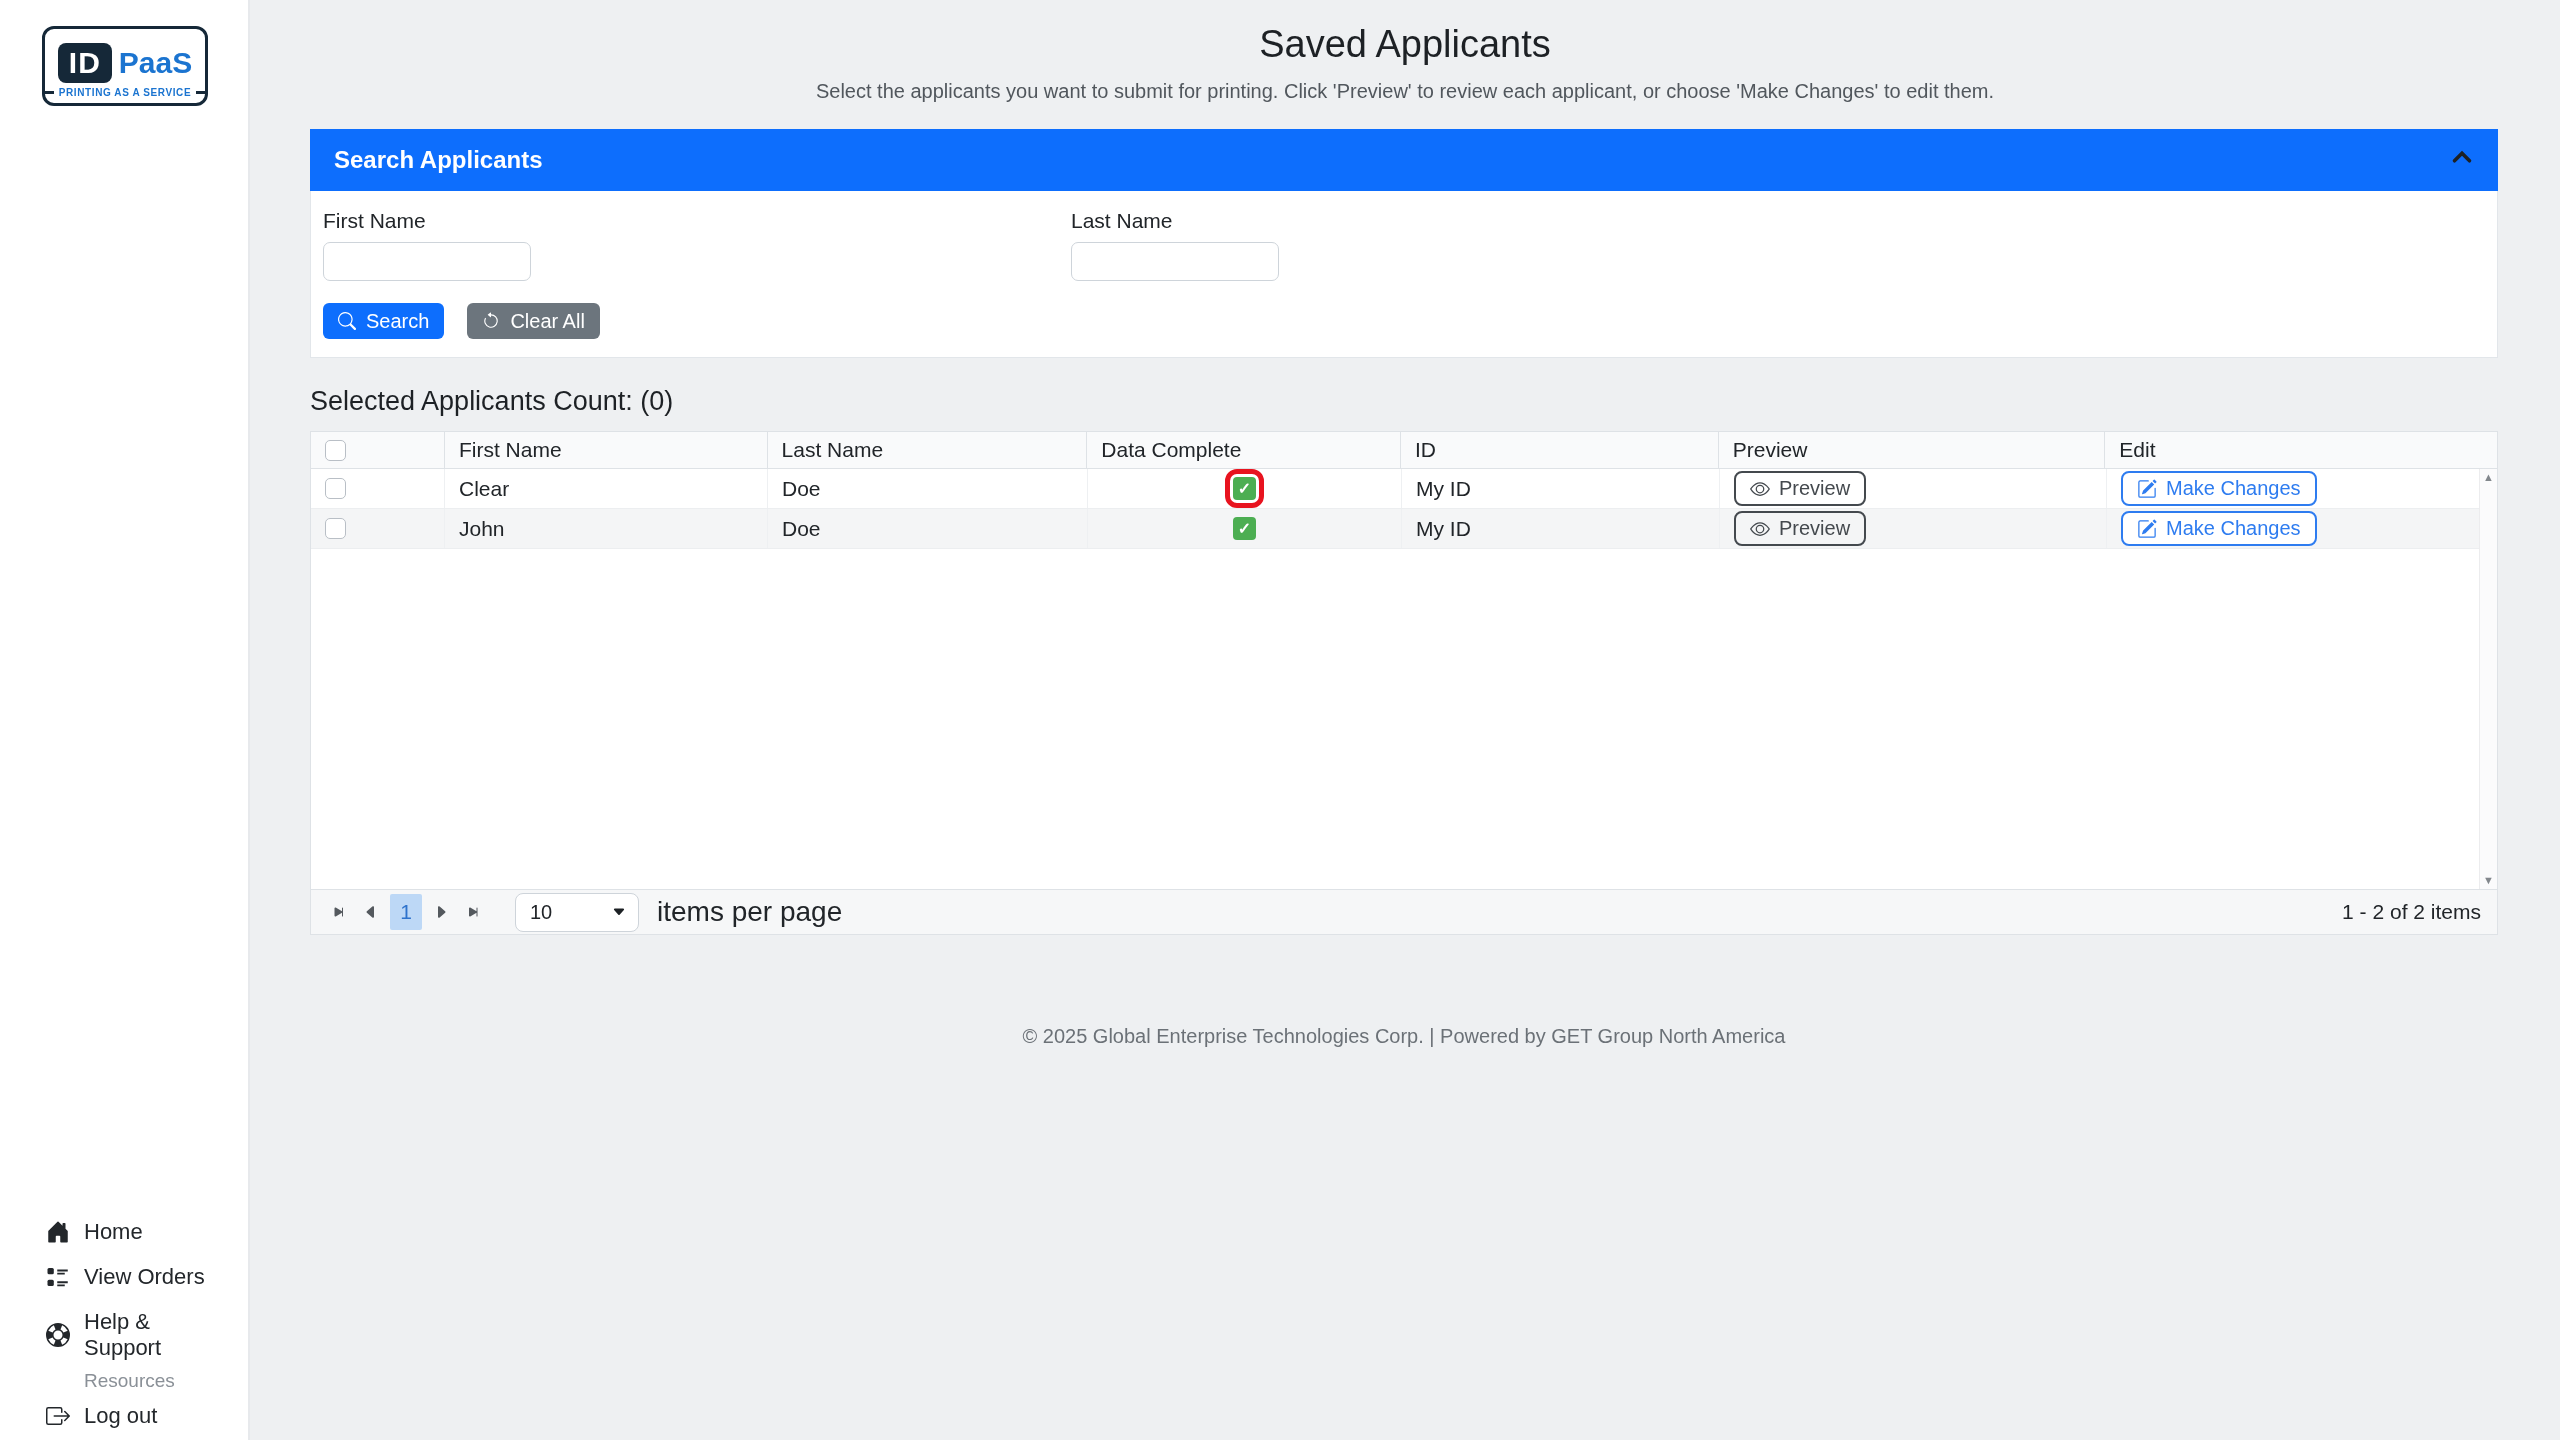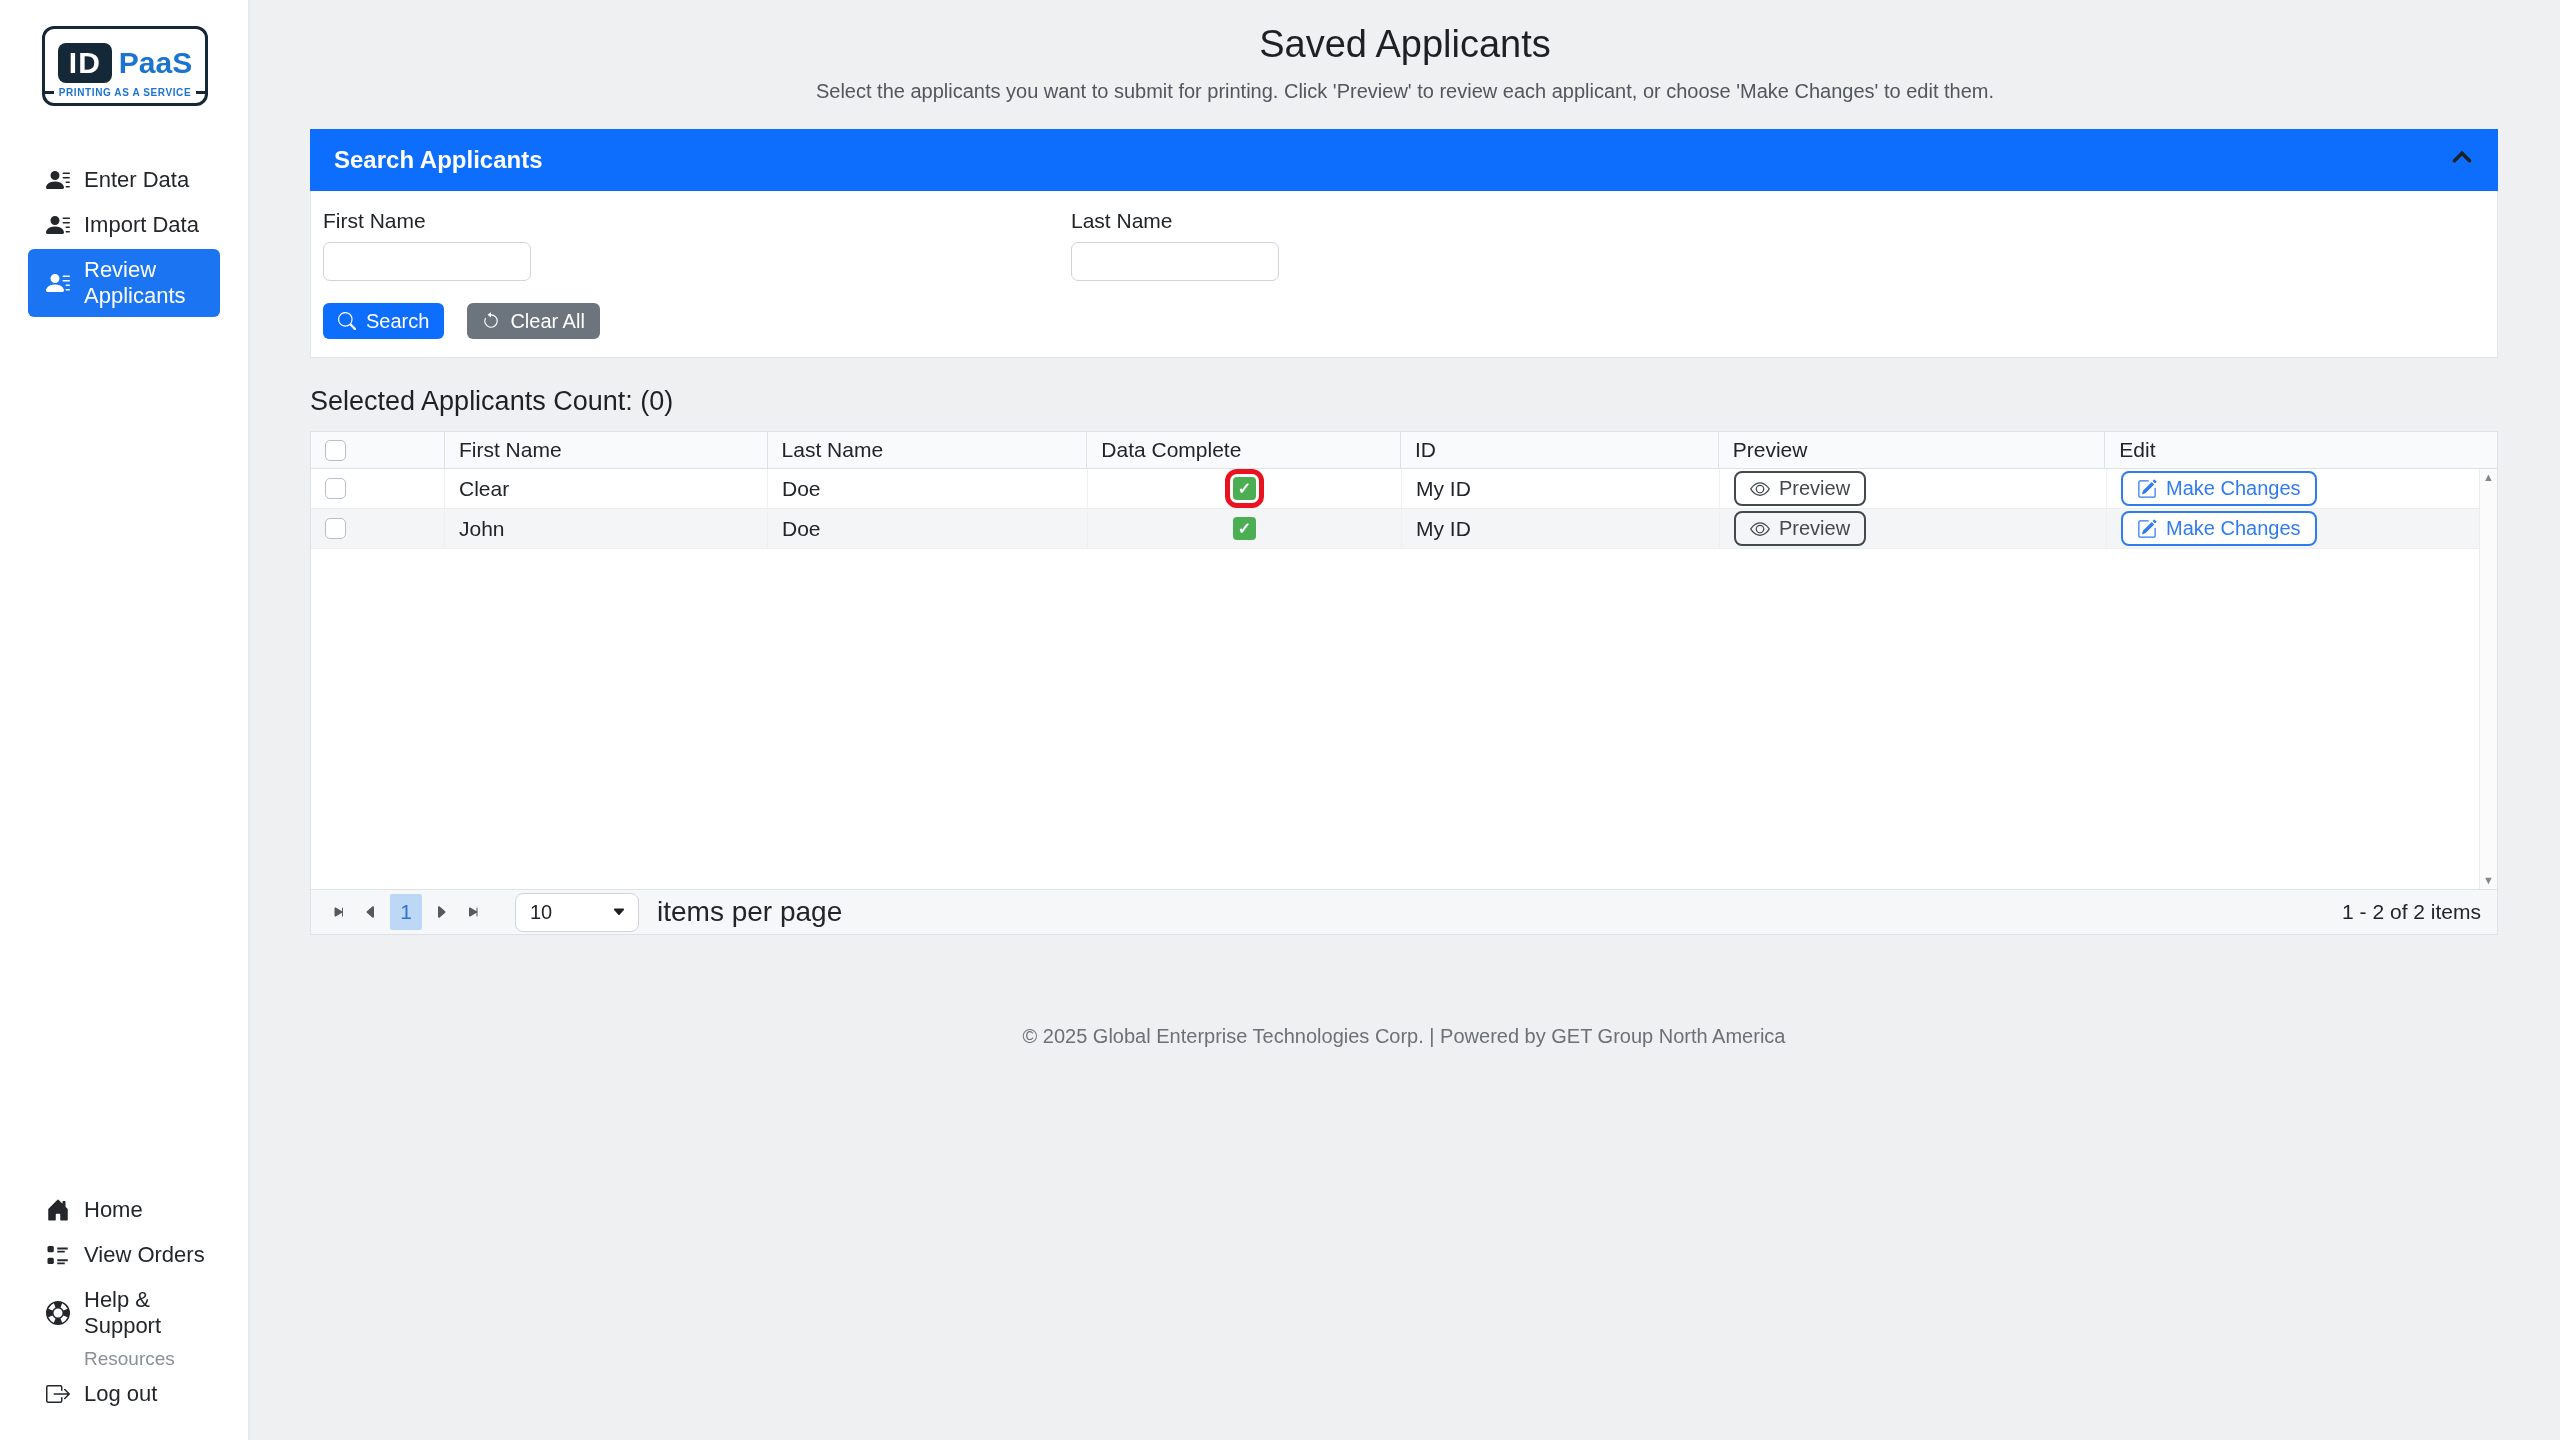--- a/index.html
+++ b/index.html
@@ -14,21 +14,21 @@
     align-items:center; justify-content:center; background:#fff; }
   .logo-row { display:flex; align-items:center; gap:7px; margin-top:-6px; }
   .logo-id { background:#152838; color:#fff; font-weight:bold; font-size:30px;
     padding:3px 11px; border-radius:8px; letter-spacing:1px; }
   .logo-paas { color:#1b74d0; font-weight:bold; font-size:30px; }
   .logo-tagline { position:absolute; bottom:5px; display:flex; align-items:center; gap:5px;
     font-size:10px; font-weight:bold; color:#1b74d0; letter-spacing:0.6px; white-space:nowrap; }
   .logo-dash { display:inline-block; width:12px; height:3px; background:#152838; }
 
   .nav-top { margin-top:50px; }
-  .nav-bottom { margin-top:auto; padding-bottom:22px; }
+  .nav-bottom { margin-top:auto; }
   .nav-item { display:flex; align-items:center; gap:14px; margin:3px 28px;
     padding:8px 0 8px 18px; border-radius:6px; font-size:22px; color:#23272b; cursor:pointer; }
   .nav-item svg { width:24px; height:24px; flex:0 0 auto; }
   .nav-item.active { background:#1b74f2; color:#fff; }
   .nav-sub { font-size:19px; color:#8a9097; margin:-2px 28px 3px 28px; padding-left:56px; }
 
   
   .main { position:absolute; left:250px; top:0; width:2310px; height:1440px; }
   .content { margin:0 62px 0 60px; }
   .page-title { margin-top:23px; text-align:center; font-size:38px; font-weight:400; color:#1d2125; }
@@ -119,40 +119,20 @@
       <span class="logo-id">ID</span>
       <span class="logo-paas">PaaS</span>
     </div>
     <div class="logo-tagline">
       <i class="logo-dash"></i>
       <span>PRINTING AS A SERVICE</span>
       <i class="logo-dash"></i>
     </div>
   </div>
 
-  <div class="nav-top">
-    <div class="nav-item">
-      <svg viewBox="0 0 16 16" fill="currentColor">
-          <path d="M6 8a3 3 0 1 0 0-6 3 3 0 0 0 0 6m-5 6s-1 0-1-1 1-4 6-4 6 3 6 4-1 1-1 1zM11 3.5a.5.5 0 0 1 .5-.5h4a.5.5 0 0 1 0 1h-4a.5.5 0 0 1-.5-.5m.5 2.5a.5.5 0 0 0 0 1h4a.5.5 0 0 0 0-1zm2 3a.5.5 0 0 0 0 1h2a.5.5 0 0 0 0-1zm0 3a.5.5 0 0 0 0 1h2a.5.5 0 0 0 0-1z"></path>
-        </svg>
-      <span>Enter Data</span>
-    </div>
-    <div class="nav-item">
-      <svg viewBox="0 0 16 16" fill="currentColor">
-          <path d="M6 8a3 3 0 1 0 0-6 3 3 0 0 0 0 6m-5 6s-1 0-1-1 1-4 6-4 6 3 6 4-1 1-1 1zM11 3.5a.5.5 0 0 1 .5-.5h4a.5.5 0 0 1 0 1h-4a.5.5 0 0 1-.5-.5m.5 2.5a.5.5 0 0 0 0 1h4a.5.5 0 0 0 0-1zm2 3a.5.5 0 0 0 0 1h2a.5.5 0 0 0 0-1zm0 3a.5.5 0 0 0 0 1h2a.5.5 0 0 0 0-1z"></path>
-        </svg>
-      <span>Import Data</span>
-    </div>
-    <div class="nav-item active">
-      <svg viewBox="0 0 16 16" fill="currentColor">
-          <path d="M6 8a3 3 0 1 0 0-6 3 3 0 0 0 0 6m-5 6s-1 0-1-1 1-4 6-4 6 3 6 4-1 1-1 1zM11 3.5a.5.5 0 0 1 .5-.5h4a.5.5 0 0 1 0 1h-4a.5.5 0 0 1-.5-.5m.5 2.5a.5.5 0 0 0 0 1h4a.5.5 0 0 0 0-1zm2 3a.5.5 0 0 0 0 1h2a.5.5 0 0 0 0-1zm0 3a.5.5 0 0 0 0 1h2a.5.5 0 0 0 0-1z"></path>
-        </svg>
-      <span>Review Applicants</span>
-    </div>
-  </div>
 
   <div class="nav-bottom">
     <div class="nav-item">
       <svg viewBox="0 0 16 16" fill="currentColor">
           <path d="M6.5 14.5v-3.505c0-.245.25-.495.5-.495h2c.25 0 .5.25.5.5v3.5a.5.5 0 0 0 .5.5h4a.5.5 0 0 0 .5-.5v-7a.5.5 0 0 0-.146-.354L13 5.793V2.5a.5.5 0 0 0-.5-.5h-1a.5.5 0 0 0-.5.5v1.293L8.354 1.146a.5.5 0 0 0-.708 0l-6 6A.5.5 0 0 0 1.5 7.5v7a.5.5 0 0 0 .5.5h4a.5.5 0 0 0 .5-.5"></path>
         </svg>
       <span>Home</span>
     </div>
     <div class="nav-item">
       <svg viewBox="0 0 16 16" fill="currentColor">

